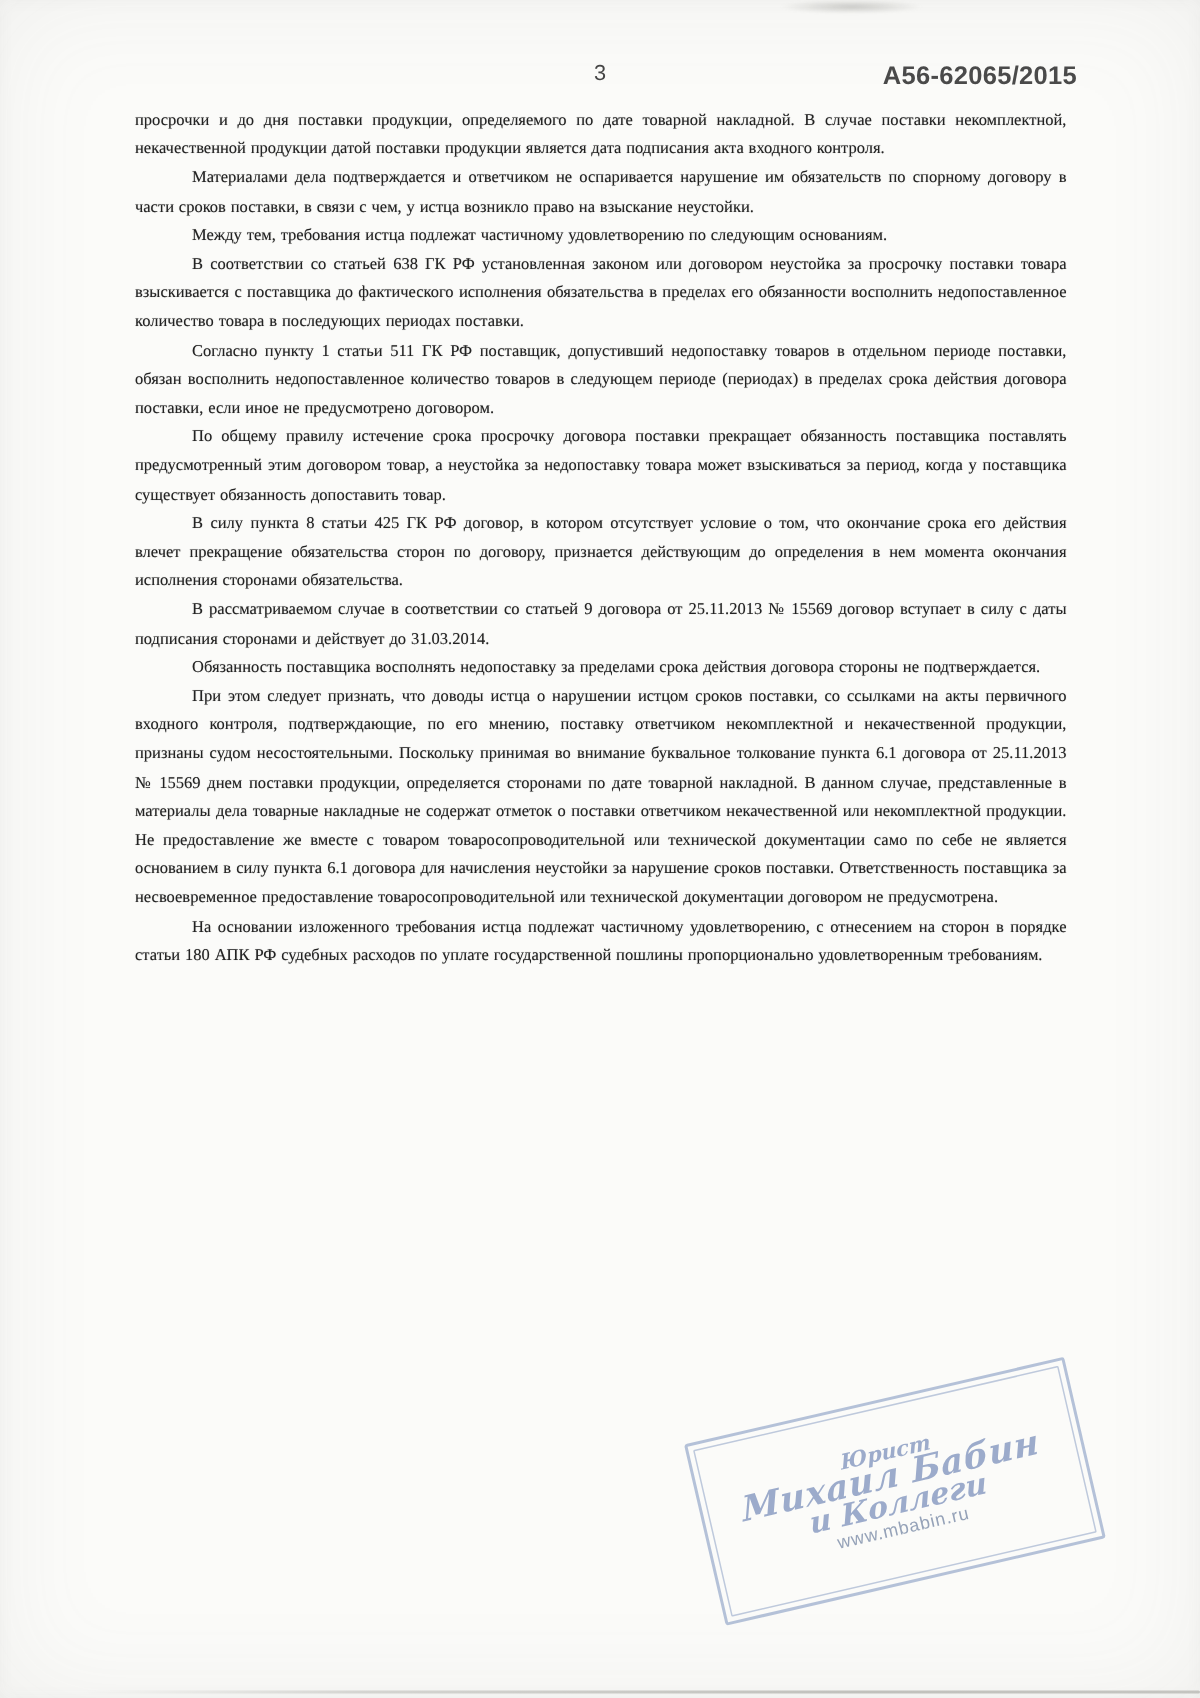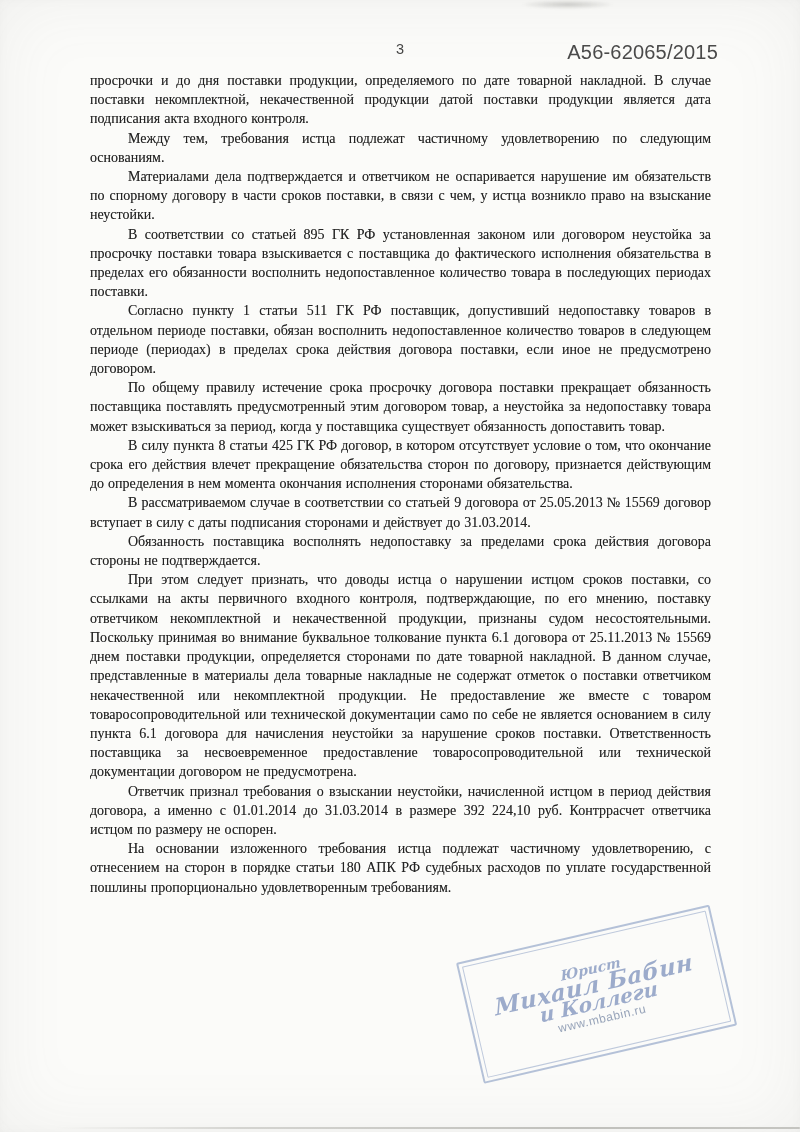--- a/index.html
+++ b/index.html
@@ -20,31 +20,32 @@
     text-align: center;
     font-family: "Liberation Sans", sans-serif;
     font-size: 14.5px;
     color: #454545;
     z-index: 2;
   }
   .case-number {
     position: absolute;
     top: 41px; right: 82px;
     font-family: "Liberation Sans", sans-serif;
-    font-size: 20px;
+    font-size: 17px;
     letter-spacing: 0.2px;
     color: #4a4a4a;
     z-index: 2;
+    font-weight: bold;
   }
   
   .doc-body {
     position: absolute;
     top: 71px; left: 90px;
     width: 621px;
-    font-size: 14px;
+    font-size: 11px;
     line-height: 19.2px;
     text-align: justify;
     color: #232323;
     text-shadow: 0 0 0.6px rgba(45,45,45,0.45);
     z-index: 1;
   }
   .doc-body p {
     margin: 0;
     text-indent: 38px;
     word-spacing: 0.5px;
@@ -126,28 +127,27 @@
     <div class="stamp-inner">
       <div class="stamp-script stamp-line1">Юрист</div>
       <div class="stamp-script stamp-line2">Михаил Бабин</div>
       <div class="stamp-script stamp-line3">и Коллеги</div>
       <div class="stamp-site">www.mbabin.ru</div>
     </div>
   </div>
 
   <div class="doc-body">
       <p>просрочки и до дня поставки продукции, определяемого по дате товарной накладной. В случае поставки некомплектной, некачественной продукции датой поставки продукции является дата подписания акта входного контроля.</p>
+      <p>Материалами дела подтверждается и ответчиком не оспаривается нарушение им обязательств по спорному договору в части сроков поставки, в связи с чем, у истца возникло право на взыскание неустойки.</p>
       <p>Между тем, требования истца подлежат частичному удовлетворению по следующим основаниям.</p>
-      <p>Материалами дела подтверждается и ответчиком не оспаривается нарушение им обязательств по спорному договору в части сроков поставки, в связи с чем, у истца возникло право на взыскание неустойки.</p>
-      <p>В соответствии со статьей 895 ГК РФ установленная законом или договором неустойка за просрочку поставки товара взыскивается с поставщика до фактического исполнения обязательства в пределах его обязанности восполнить недопоставленное количество товара в последующих периодах поставки.</p>
+      <p>В соответствии со статьей 638 ГК РФ установленная законом или договором неустойка за просрочку поставки товара взыскивается с поставщика до фактического исполнения обязательства в пределах его обязанности восполнить недопоставленное количество товара в последующих периодах поставки.</p>
       <p>Согласно пункту 1 статьи 511 ГК РФ поставщик, допустивший недопоставку товаров в отдельном периоде поставки, обязан восполнить недопоставленное количество товаров в следующем периоде (периодах) в пределах срока действия договора поставки, если иное не предусмотрено договором.</p>
       <p>По общему правилу истечение срока просрочку договора поставки прекращает обязанность поставщика поставлять предусмотренный этим договором товар, а неустойка за недопоставку товара может взыскиваться за период, когда у поставщика существует обязанность допоставить товар.</p>
       <p>В силу пункта 8 статьи 425 ГК РФ договор, в котором отсутствует условие о том, что окончание срока его действия влечет прекращение обязательства сторон по договору, признается действующим до определения в нем момента окончания исполнения сторонами обязательства.</p>
-      <p>В рассматриваемом случае в соответствии со статьей 9 договора от 25.05.2013 № 15569 договор вступает в силу с даты подписания сторонами и действует до 31.03.2014.</p>
+      <p>В рассматриваемом случае в соответствии со статьей 9 договора от 25.11.2013 № 15569 договор вступает в силу с даты подписания сторонами и действует до 31.03.2014.</p>
       <p>Обязанность поставщика восполнять недопоставку за пределами срока действия договора стороны не подтверждается.</p>
       <p>При этом следует признать, что доводы истца о нарушении истцом сроков поставки, со ссылками на акты первичного входного контроля, подтверждающие, по его мнению, поставку ответчиком некомплектной и некачественной продукции, признаны судом несостоятельными. Поскольку принимая во внимание буквальное толкование пункта 6.1 договора от 25.11.2013 № 15569 днем поставки продукции, определяется сторонами по дате товарной накладной. В данном случае, представленные в материалы дела товарные накладные не содержат отметок о поставки ответчиком некачественной или некомплектной продукции. Не предоставление же вместе с товаром товаросопроводительной или технической документации само по себе не является основанием в силу пункта 6.1 договора для начисления неустойки за нарушение сроков поставки. Ответственность поставщика за несвоевременное предоставление товаросопроводительной или технической документации договором не предусмотрена.</p>
-      <p>Ответчик признал требования о взыскании неустойки, начисленной истцом в период действия договора, а именно с 01.01.2014 до 31.03.2014 в размере 392 224,10 руб. Контррасчет ответчика истцом по размеру не оспорен.</p>
       <p>На основании изложенного требования истца подлежат частичному удовлетворению, с отнесением на сторон в порядке статьи 180 АПК РФ судебных расходов по уплате государственной пошлины пропорционально удовлетворенным требованиям.</p>
     </div>
 
   <div class="scan-bottom-line"></div>
 
 </div>
 
 </body></html>

